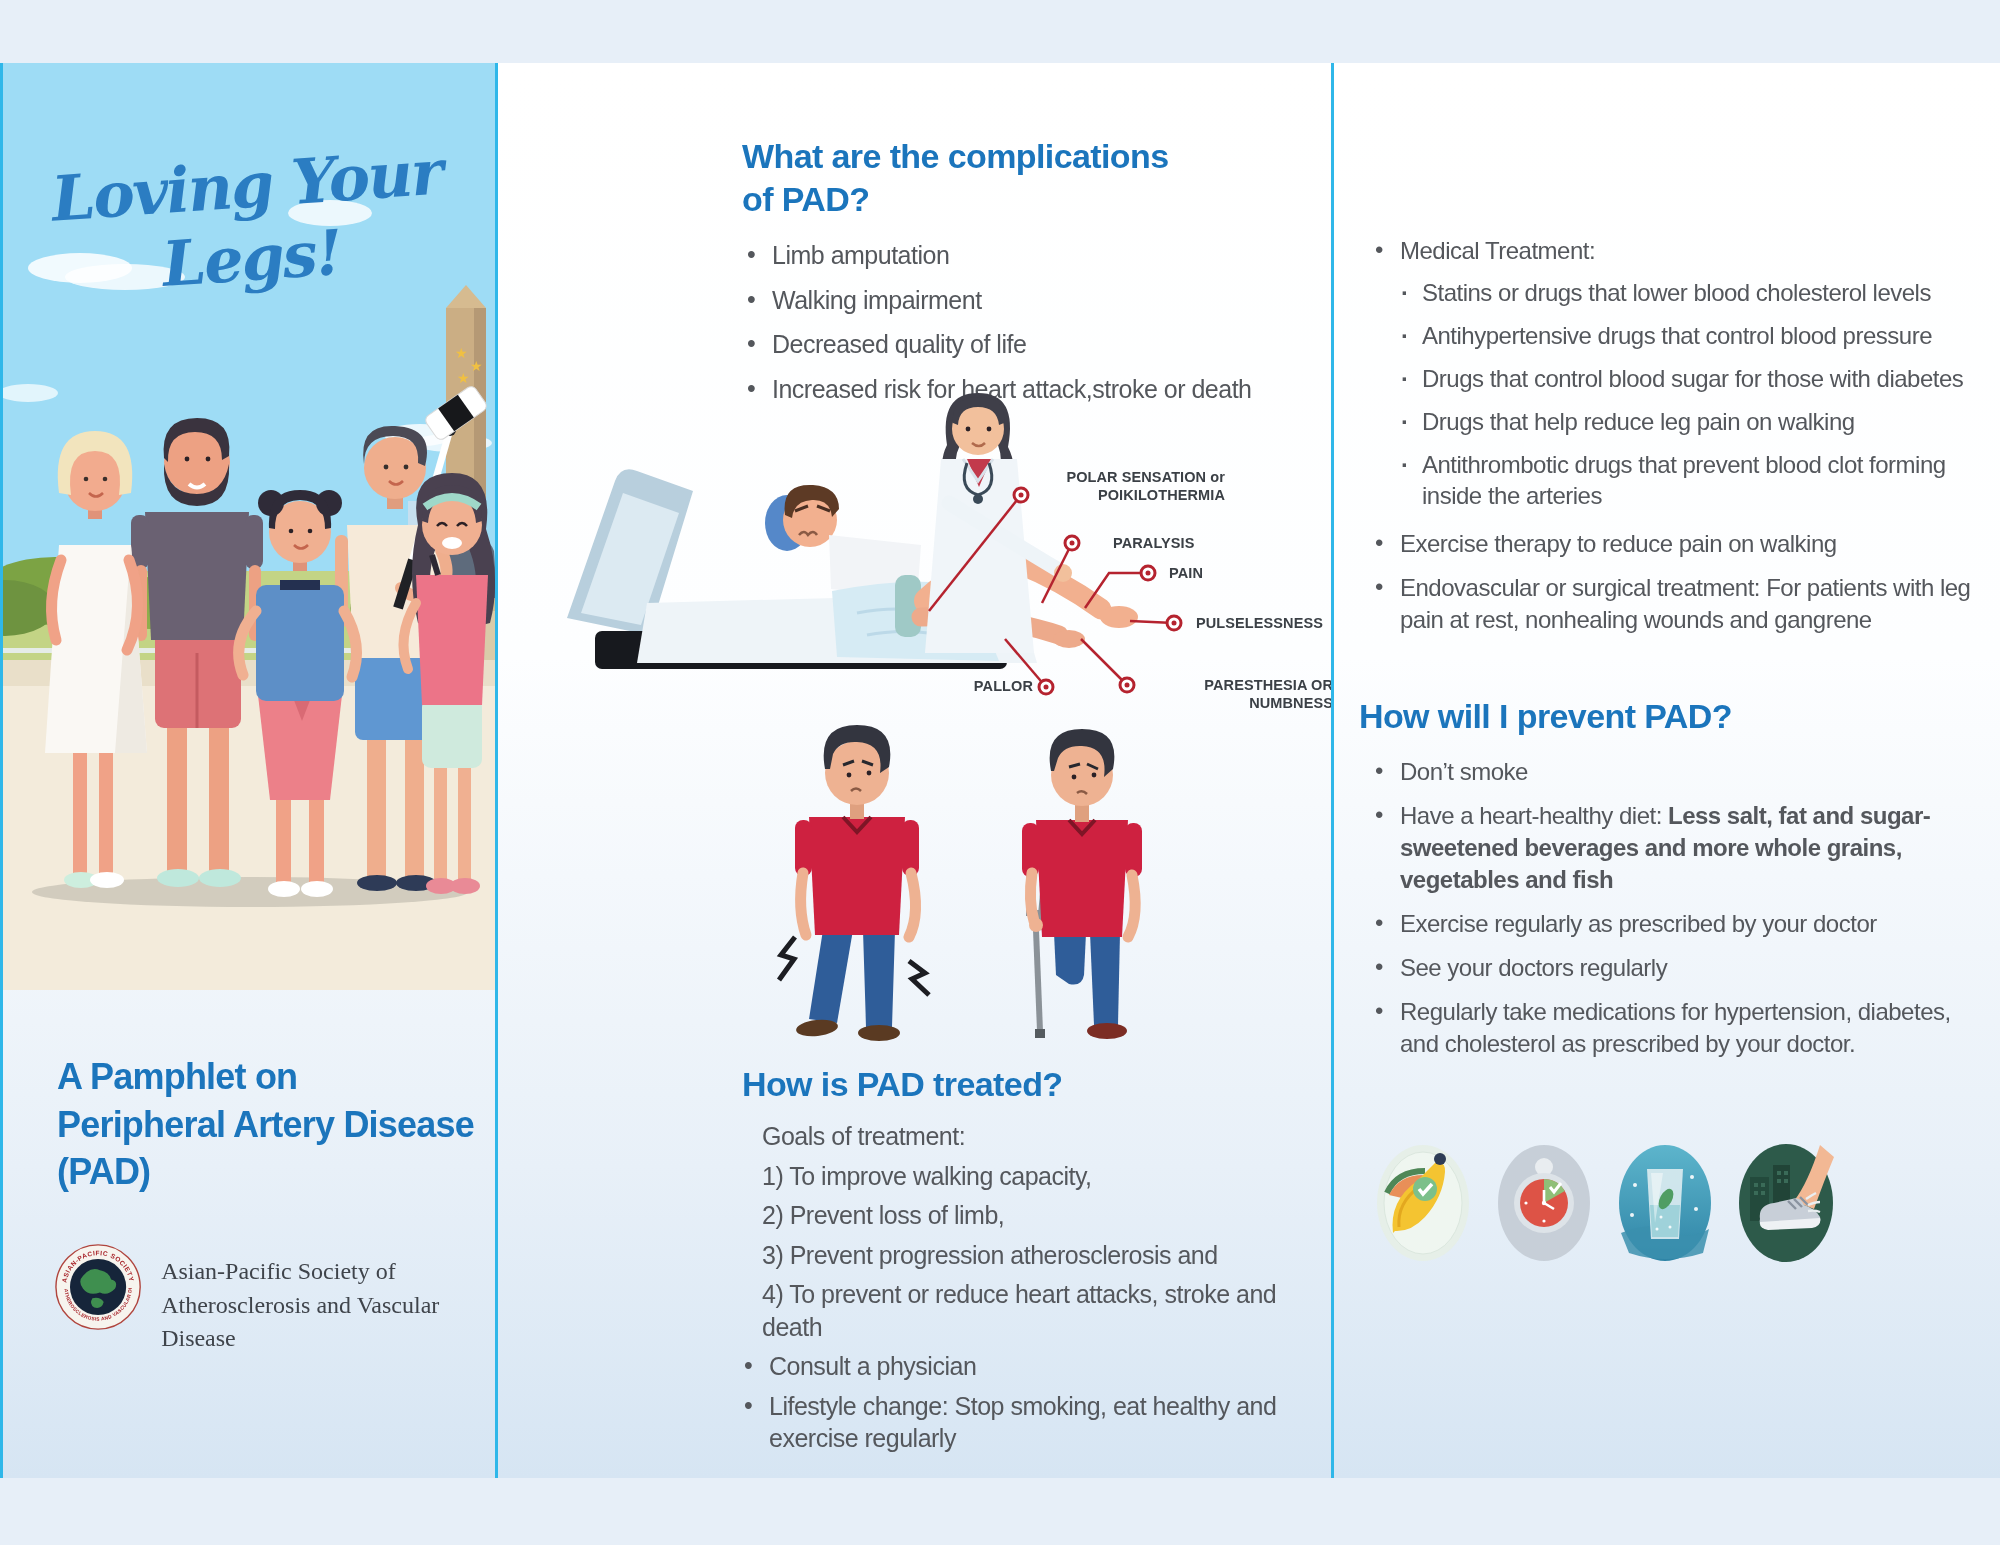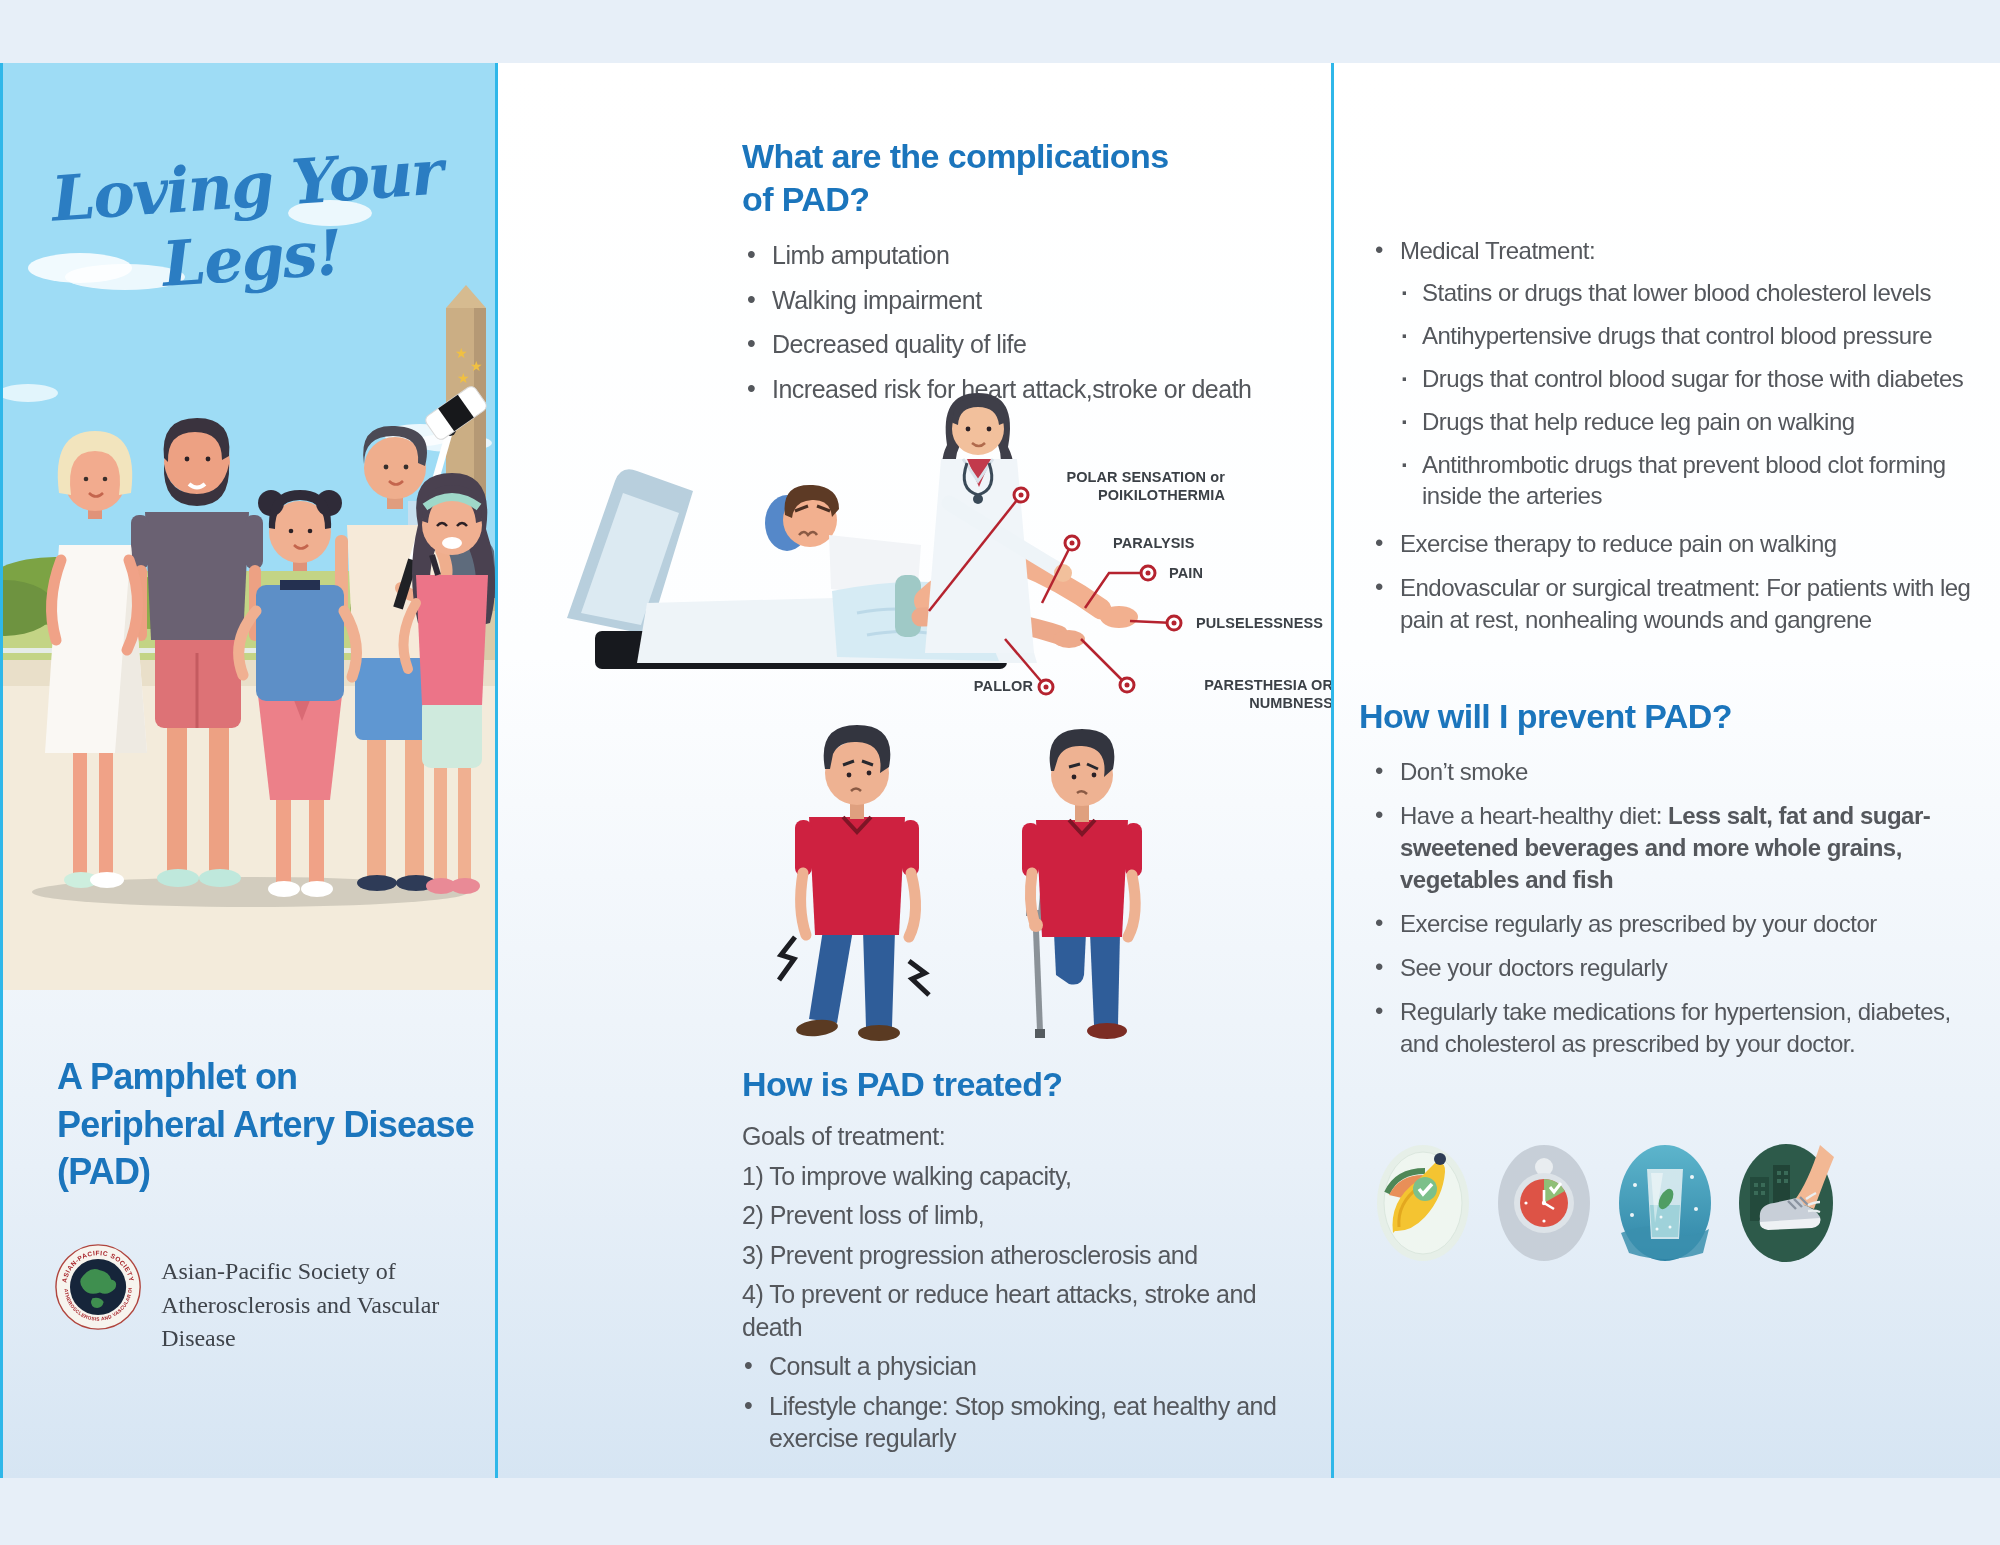--- a/index.html
+++ b/index.html
@@ -50,21 +50,21 @@
 
   .exam-wrap{position:absolute;left:0;top:300px;width:836px;height:360px;}
   .dlabel{
     position:absolute;font-size:14.5px;font-weight:700;color:#3b4046;
     line-height:1.25;white-space:pre-line;letter-spacing:0.1px;text-align:right;
   }
   .men-wrap{position:absolute;left:0;top:662px;width:836px;height:330px;}
 
   .treat-block{position:absolute;left:245px;top:1000px;width:565px;font-size:25px;letter-spacing:-0.5px;line-height:1.3;}
   .treat-block .h2{margin-bottom:14px;}
-  .goal{margin-bottom:7px;}
+  .goal{margin-bottom:7px;margin-left:20px;}
 
   .right-block{position:absolute;left:40px;width:600px;font-size:24px;letter-spacing:-0.5px;line-height:1.33;}
   #medical-block{top:172px;}
   #prevention-block{top:632px;}
   .sublist{margin-left:22px;margin-top:10px;margin-bottom:16px;}
   #prevention-block .h2{margin-bottom:18px;margin-left:-14px;}
   .bold-seg{font-weight:bold;}
   .icons-wrap{position:absolute;left:0;top:1058px;width:667px;height:175px;}
 </style>
 </head>

